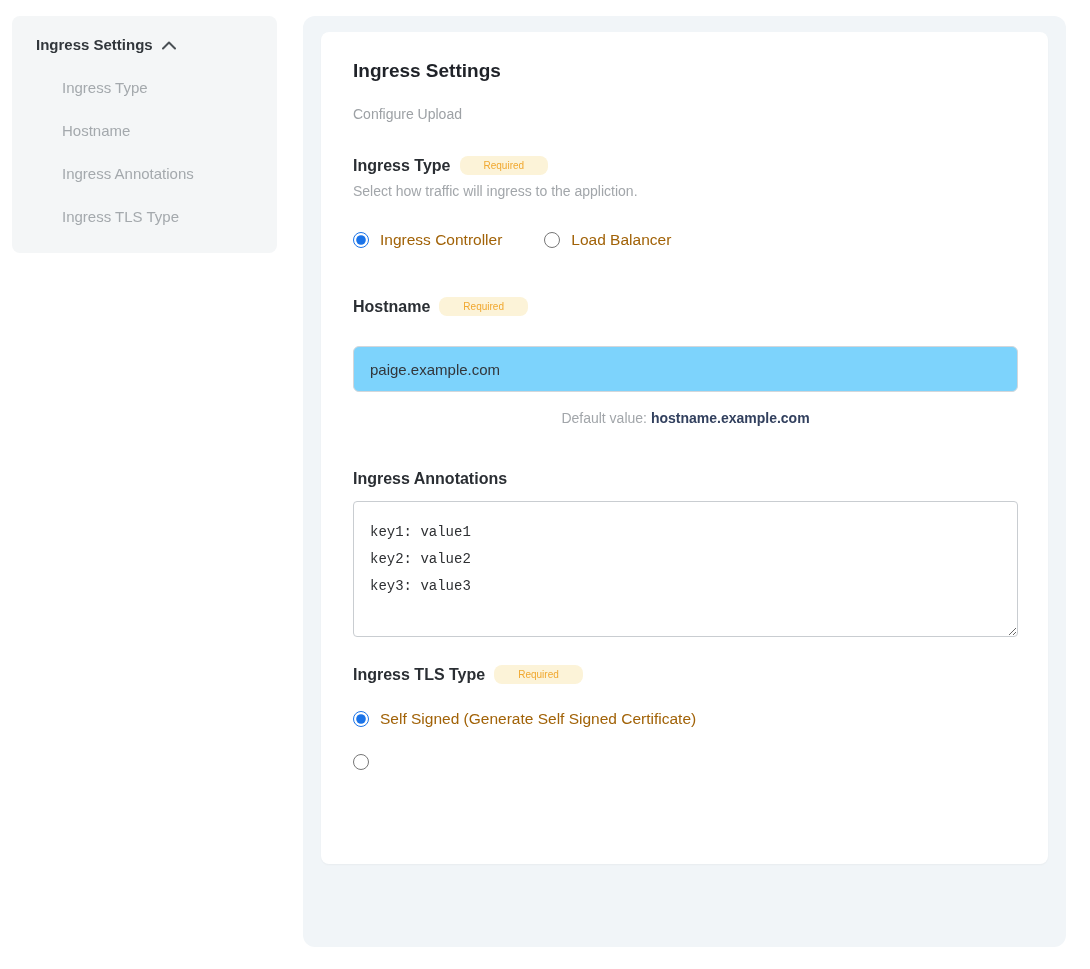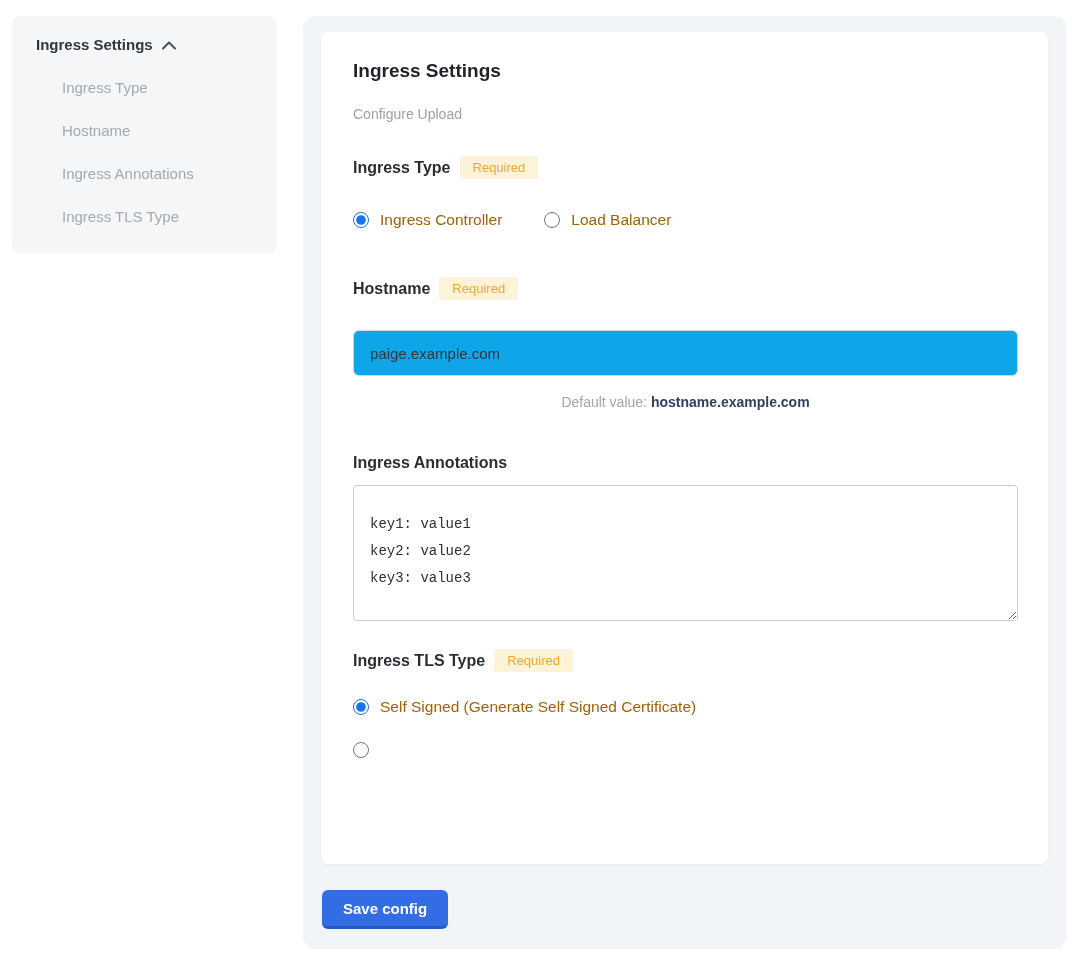--- a/index.html
+++ b/index.html
@@ -45,49 +45,49 @@
     box-shadow: 0 1px 2px rgba(0,0,0,0.04);
   }
   .card-title { font-size: 19px; font-weight: 700; color: #1f2228; }
   .card-subtitle { margin-top: 24px; font-size: 14px; color: #9da1a5; }
 
   .section-heading {
     display: flex; align-items: center; gap: 9px;
     font-size: 16px; font-weight: 700; color: #2a2e33;
   }
   .badge {
-    font-size: 13px; font-weight: 400;
+    font-size: 10px; font-weight: 400;
     color: #f0a830; background: #fcf3d8;
-    padding: 4px 13px; border-radius: 2px;
+    padding: 4px 24px; border-radius: 8px;
   }
   .help-text { margin-top: 8px; font-size: 14px; color: #a2a6aa; }
 
   .section-ingress-type { margin-top: 34px; }
   .radio-row { display: flex; align-items: center; gap: 42px; margin-top: 32px; }
   .radio-option { display: flex; align-items: center; gap: 11px; cursor: pointer; }
   .radio-option input[type="radio"] {
     width: 16px; height: 16px; accent-color: #1a73e8; cursor: pointer; margin: 0;
   }
   .radio-option .radio-label { font-size: 15.5px; color: #a16207; }
 
   .section-hostname { margin-top: 48px; }
   .text-input {
     display: block; width: 100%; height: 46px;
     margin-top: 30px; padding: 0 16px;
     font-family: "Liberation Sans", sans-serif; font-size: 15px; color: #32363b;
-    border: 1px solid #d3d7db; border-radius: 6px; background: #0ea5e9;
+    border: 1px solid #d3d7db; border-radius: 6px; background: #7dd3fc;
     outline: none;
   }
   .default-line { margin-top: 18px; font-size: 14px; color: #a2a6aa; text-align: center; }
   .default-line b { color: #32405e; font-weight: 700; }
 
   .section-annotations { margin-top: 44px; }
   .annotations-textarea {
     display: block; width: 100%; height: 136px;
-    margin-top: 13px; padding: 25px 16px;
+    margin-top: 13px; padding: 17px 16px;
     font-family: "Liberation Mono", monospace; font-size: 14px; line-height: 27px;
     color: #2e3033;
     border: 1px solid #c9cdd1; border-radius: 4px; background: #ffffff;
     outline: none; resize: both;
   }
 
   .section-tls { margin-top: 28px; }
   .radio-stack { margin-top: 4px; }
   .radio-stack .radio-option { margin-top: 26px; }
 
@@ -129,20 +129,21 @@
     <section class="card">
 
       <h1 class="card-title">Ingress Settings</h1>
       <p class="card-subtitle">Configure Upload</p>
 
       <div class="section-ingress-type">
         <div class="section-heading">
           <span>Ingress Type</span>
           <span class="badge">Required</span>
         </div>
+        <p class="help-text">Select how traffic will ingress to the appliction.</p>
         <div class="radio-row">
           <label class="radio-option">
             <input type="radio" name="ingress-type" checked="" style="">
             <span class="radio-label">Ingress Controller</span>
           </label>
           <label class="radio-option">
             <input type="radio" name="ingress-type" style="">
             <span class="radio-label">Load Balancer</span>
           </label>
         </div>
@@ -177,16 +178,15 @@
             <span class="radio-label">Self Signed (Generate Self Signed Certificate)</span>
           </label>
           <label class="radio-option">
             <input type="radio" name="tls-type" style="">
           </label>
         </div>
       </div>
 
     </section>
 
-    <button class="save-button">Save config</button>
   </main>
 
 </div>
 
 </body></html>

